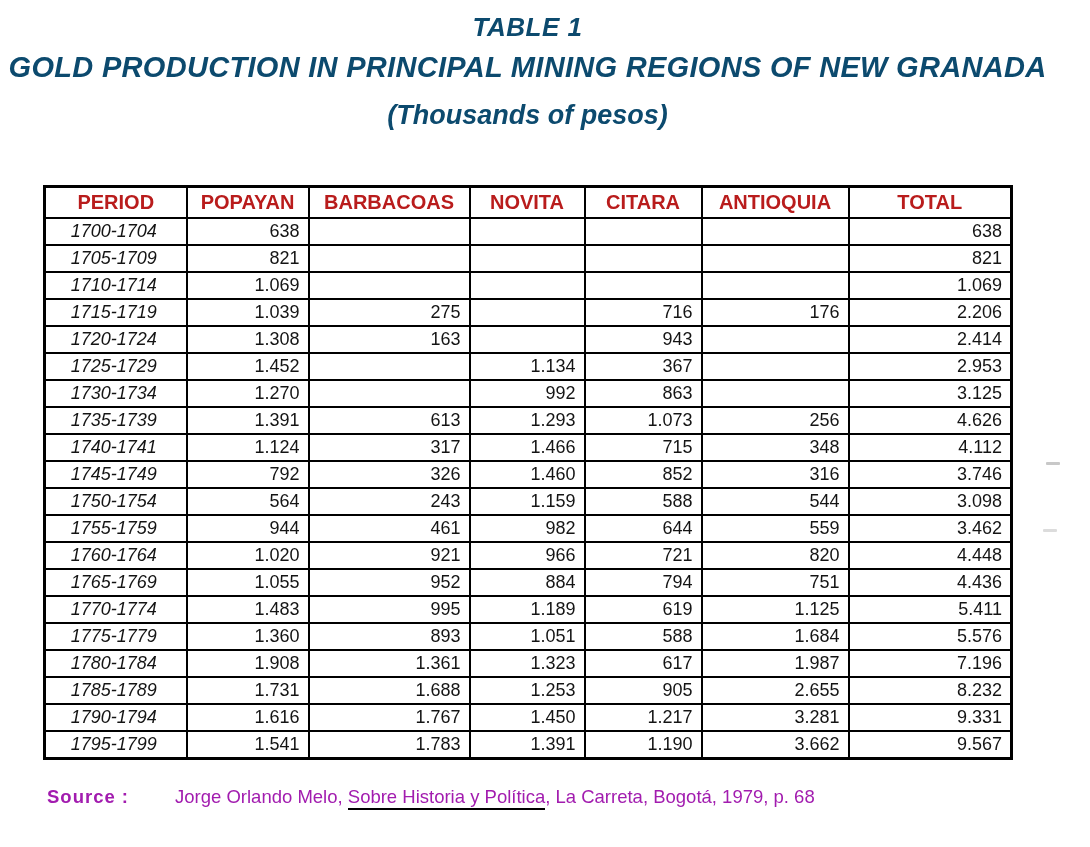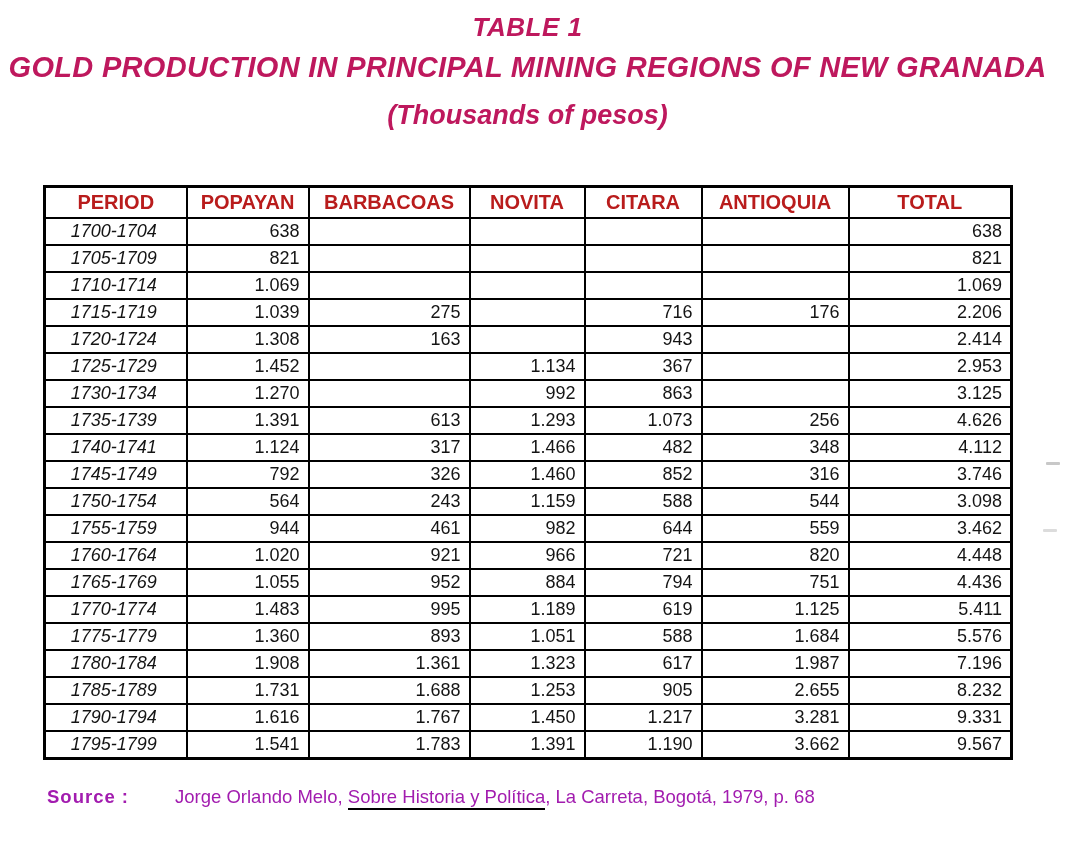--- a/index.html
+++ b/index.html
@@ -16,21 +16,21 @@
     color: #111111;
   }
   .title-block {
     position: absolute;
     top: 12px;
     left: 0;
     width: 1055px;
     text-align: center;
     font-weight: bold;
     font-style: italic;
-    color: #be185d;
+    color: #0c4a6e;
   }
   .title-line1 { font-size: 26px; margin: 0 0 8px 0; letter-spacing: 0.5px; }
   .title-line2 { font-size: 29px; margin: 0 0 8px 0; letter-spacing: 0.3px; }
   .title-line3 { font-size: 27px; margin: 16px; }
 
   table.data-table {
     position: absolute;
     left: 43px;
     top: 185px;
     width: 967px;
@@ -196,21 +196,21 @@
         <td class="num">1.293</td>
         <td class="num">1.073</td>
         <td class="num">256</td>
         <td class="num">4.626</td>
       </tr>
       <tr>
         <td class="period">1740-1741</td>
         <td class="num">1.124</td>
         <td class="num">317</td>
         <td class="num">1.466</td>
-        <td class="num">482</td>
+        <td class="num">715</td>
         <td class="num">348</td>
         <td class="num">4.112</td>
       </tr>
       <tr>
         <td class="period">1745-1749</td>
         <td class="num">792</td>
         <td class="num">326</td>
         <td class="num">1.460</td>
         <td class="num">852</td>
         <td class="num">316</td>

